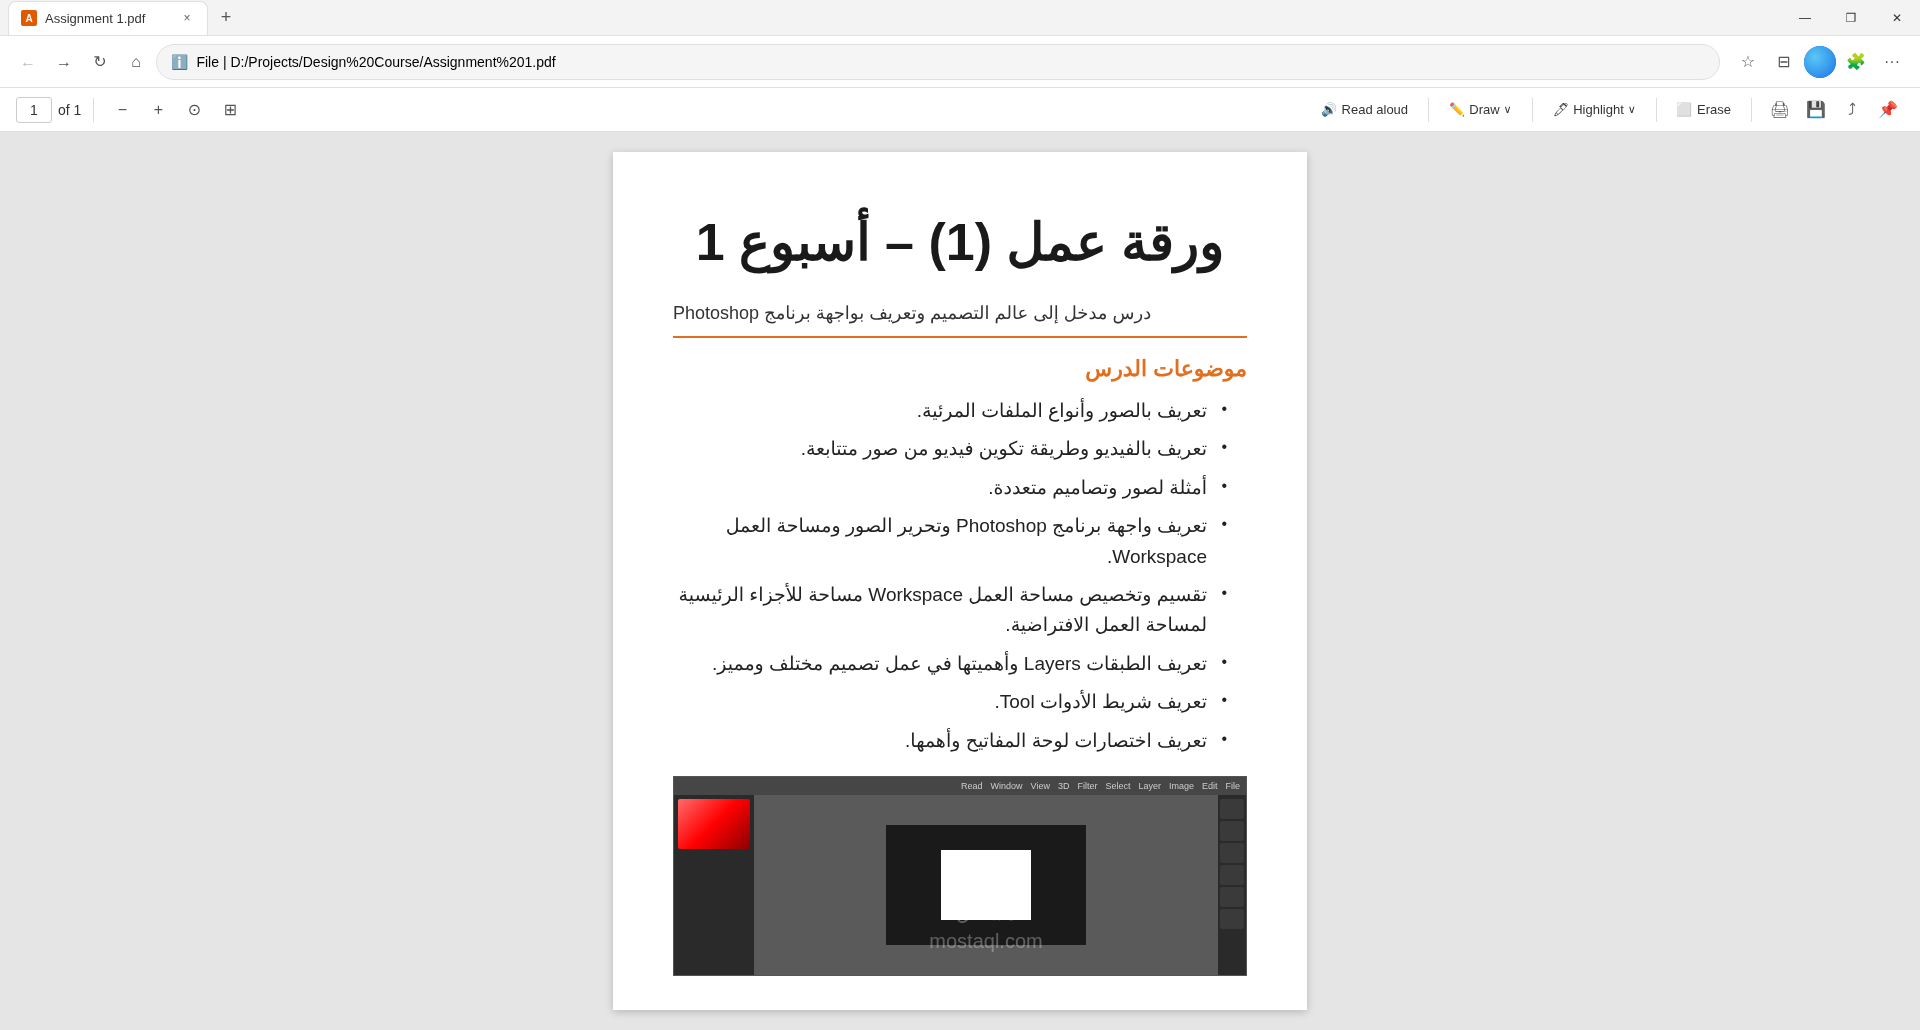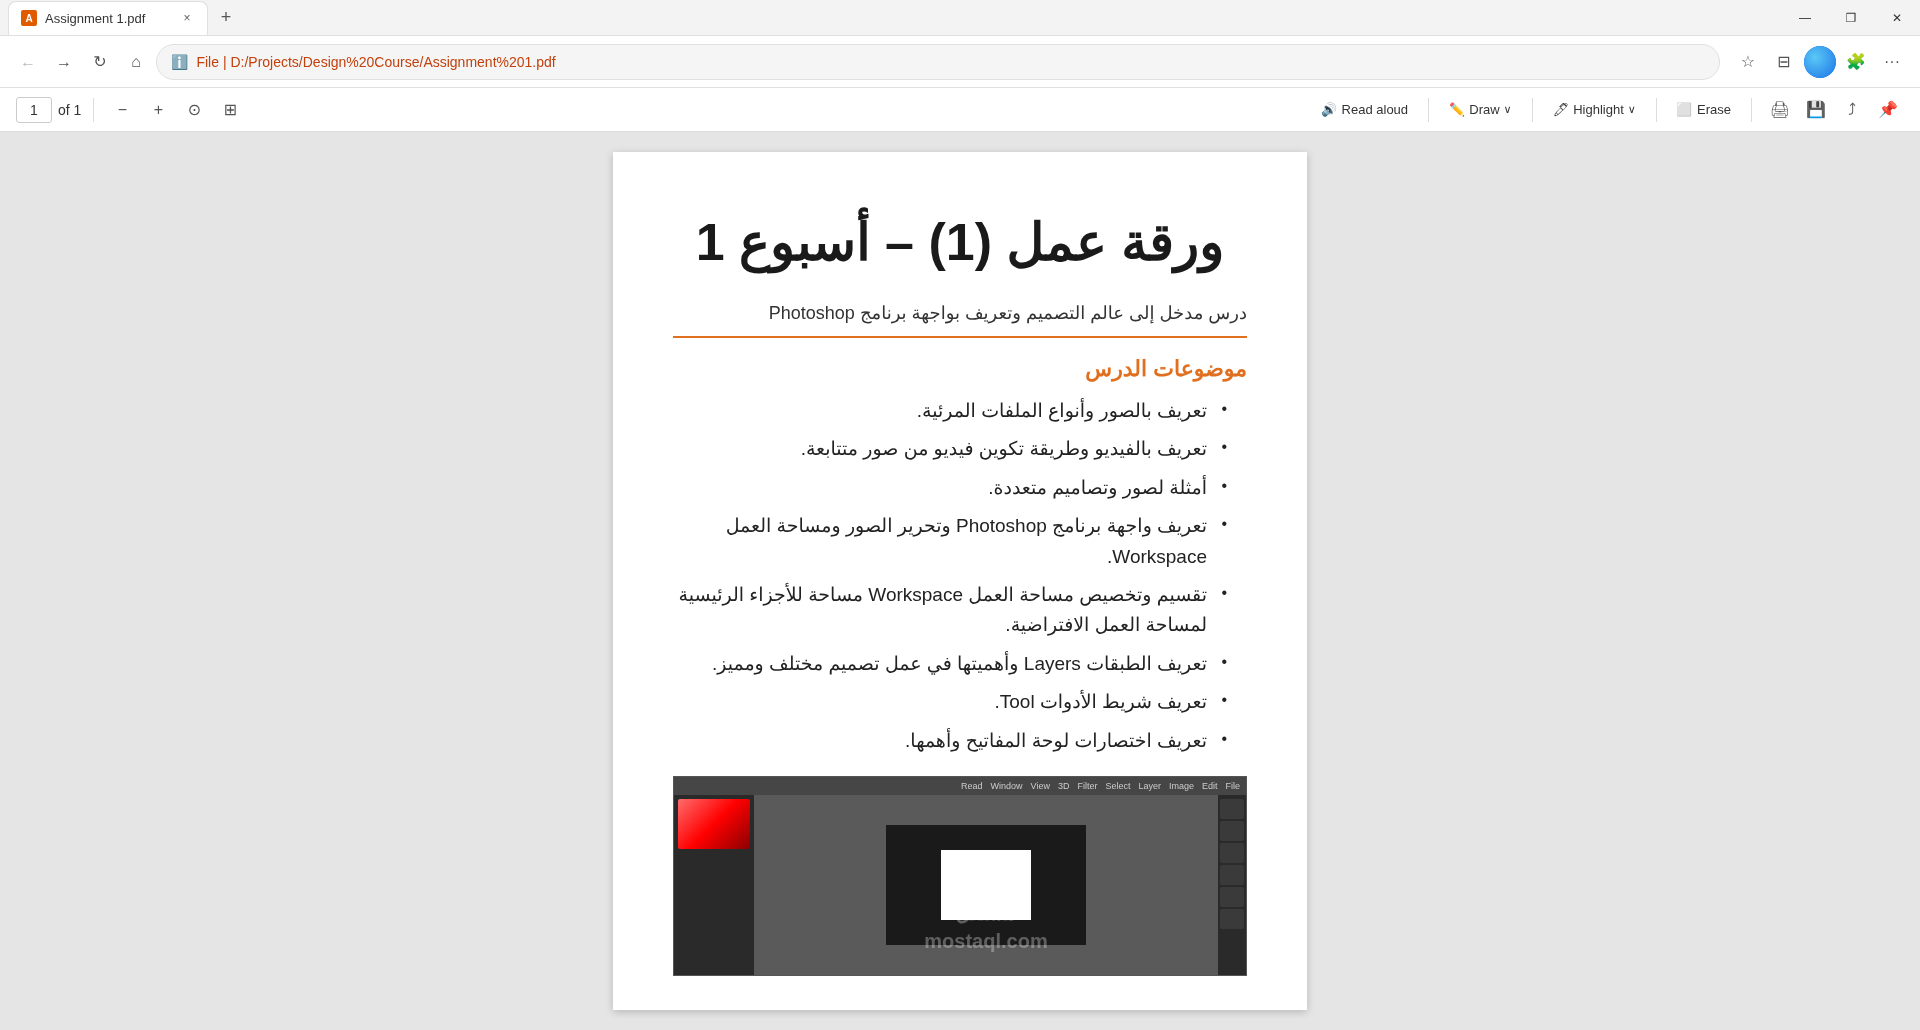--- a/index.html
+++ b/index.html
@@ -119,21 +119,21 @@
       height: 36px;
       gap: 8px;
       font-size: 14px;
       color: #333;
       cursor: text;
     }
     .url-icon {
       font-size: 14px;
       color: #666;
     }
-    .url-text { color: #c2410c; font-size: 14px; }
+    .url-text { color: #000000; font-size: 14px; }
     .address-actions {
       display: flex;
       align-items: center;
       gap: 4px;
       margin-left: 8px;
     }
     .addr-action-btn {
       width: 32px;
       height: 32px;
       border-radius: 50%;
@@ -243,21 +243,21 @@
       font-weight: bold;
       text-align: center;
       color: #1a1a1a;
       margin-bottom: 30px;
       font-family: 'Arial', sans-serif;
       letter-spacing: -1px;
     }
 
     .pdf-subtitle {
       font-size: 18px;
-      text-align: right;
+      text-align: left;
       color: #333;
       margin-bottom: 6px;
       font-family: 'Arial', sans-serif;
     }
 
     .pdf-orange-line {
       border: none;
       border-top: 2px solid #e07020;
       margin: 12px 0 18px 0;
     }
@@ -378,21 +378,20 @@
 
     .watermark {
       position: absolute;
       bottom: 20px;
       left: 50%;
       transform: translateX(-50%);
       color: rgba(255,255,255,0.3);
       font-size: 20px;
       white-space: nowrap;
       font-family: 'Arial', sans-serif;
-      font-weight: bold;
     }
 
     .ps-right-panel {
       width: 80px;
       background: #2a2a2a;
       display: flex;
       flex-direction: column;
       padding: 4px;
       gap: 2px;
     }

